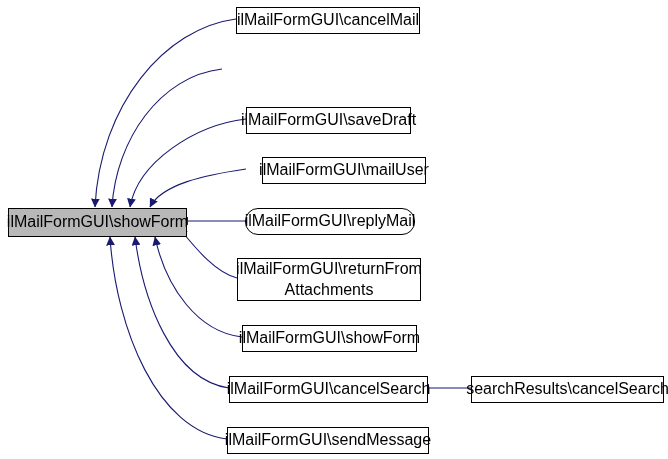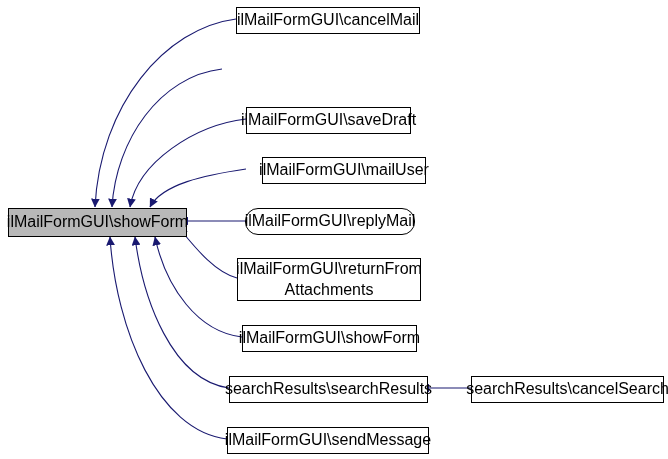--- a/index.html
+++ b/index.html
@@ -65,19 +65,19 @@
   <div class="node" style="left:246px; top:107px; width:155px; height:25px;">ilMailFormGUI\saveDraft</div>
 
   <div class="node" style="left:262px; top:157px; width:154px; height:25px;">ilMailFormGUI\mailUser</div>
 
   <div class="node" style="left:245px; top:208px; width:160px; height:25px;border-radius:13px;">ilMailFormGUI\replyMail</div>
 
   <div class="node" style="left:237px; top:258px; width:174px; height:41px;">ilMailFormGUI\returnFrom Attachments</div>
 
   <div class="node" style="left:242px; top:325px; width:165px; height:25px;">ilMailFormGUI\showForm</div>
 
-  <div class="node" style="left:229px; top:376px; width:189px; height:25px;">searchResults\searchResults</div>
+  <div class="node" style="left:229px; top:376px; width:189px; height:25px;">ilMailFormGUI\cancelSearch</div>
 
   <div class="node" style="left:471px; top:376px; width:183px; height:25px;">searchResults\cancelSearch</div>
 
   <div class="node" style="left:227px; top:427px; width:192px; height:25px;">ilMailFormGUI\sendMessage</div>
 
 </div>
 
 </body></html>

